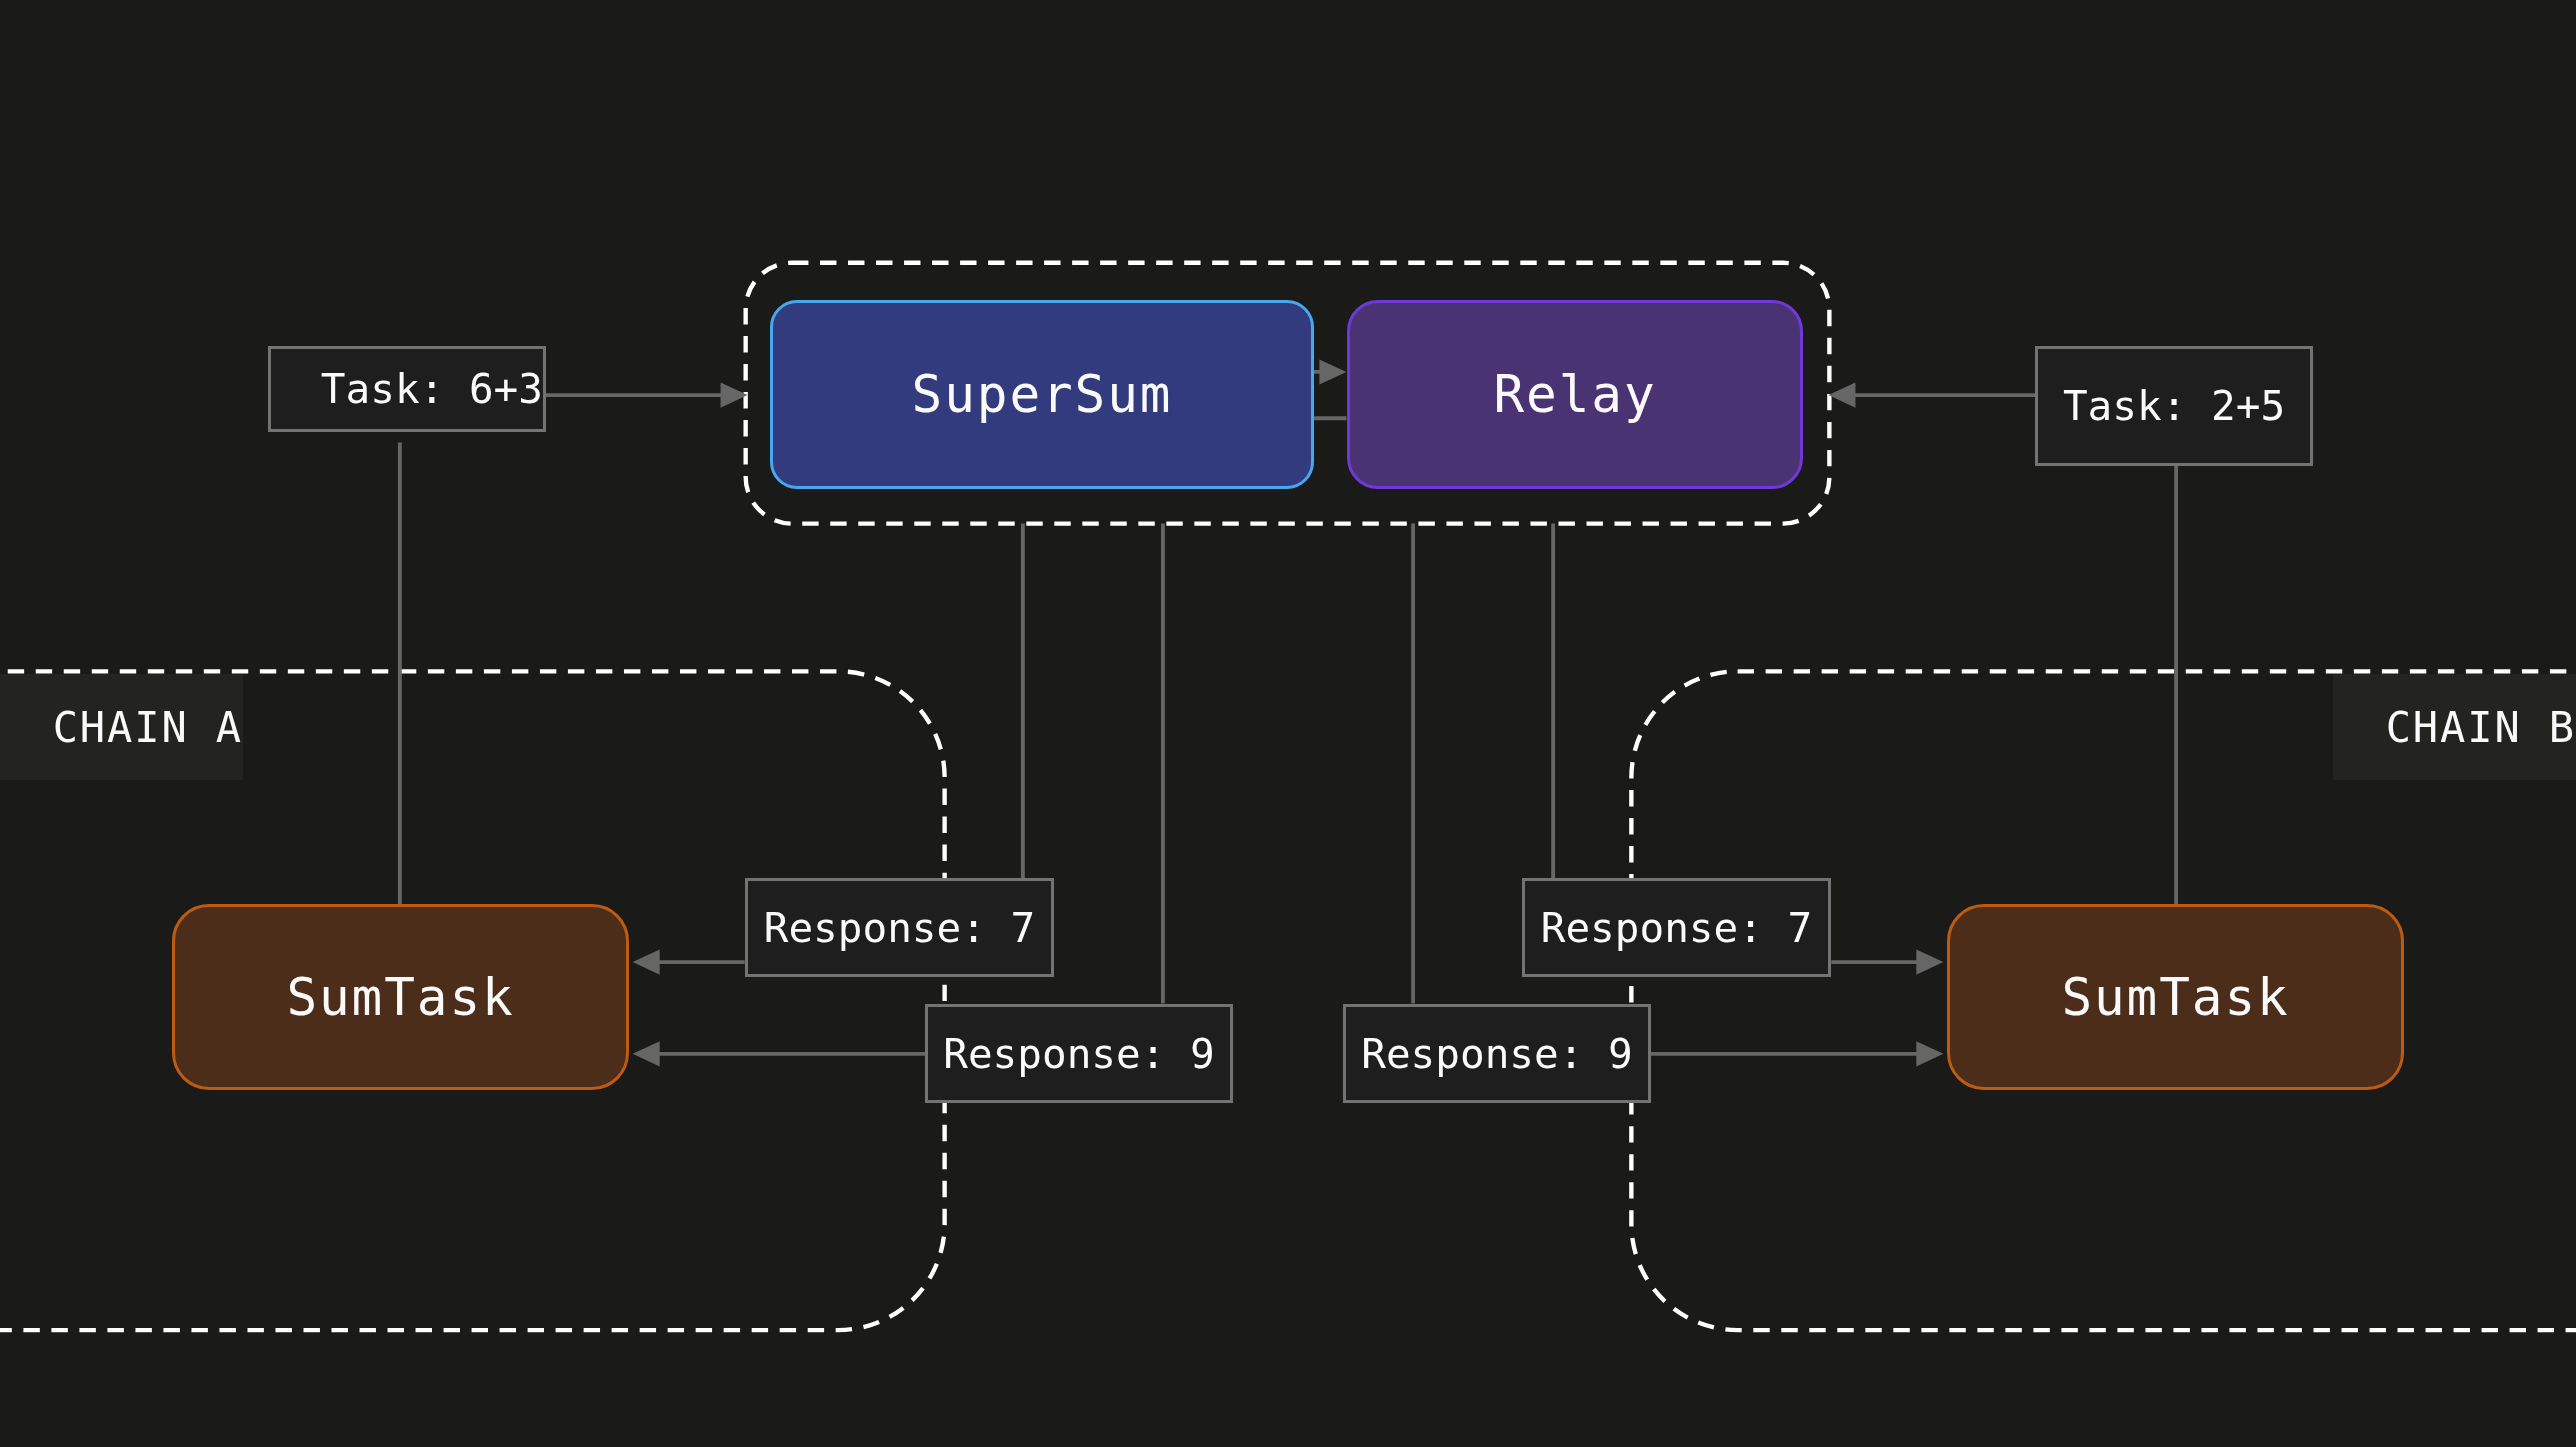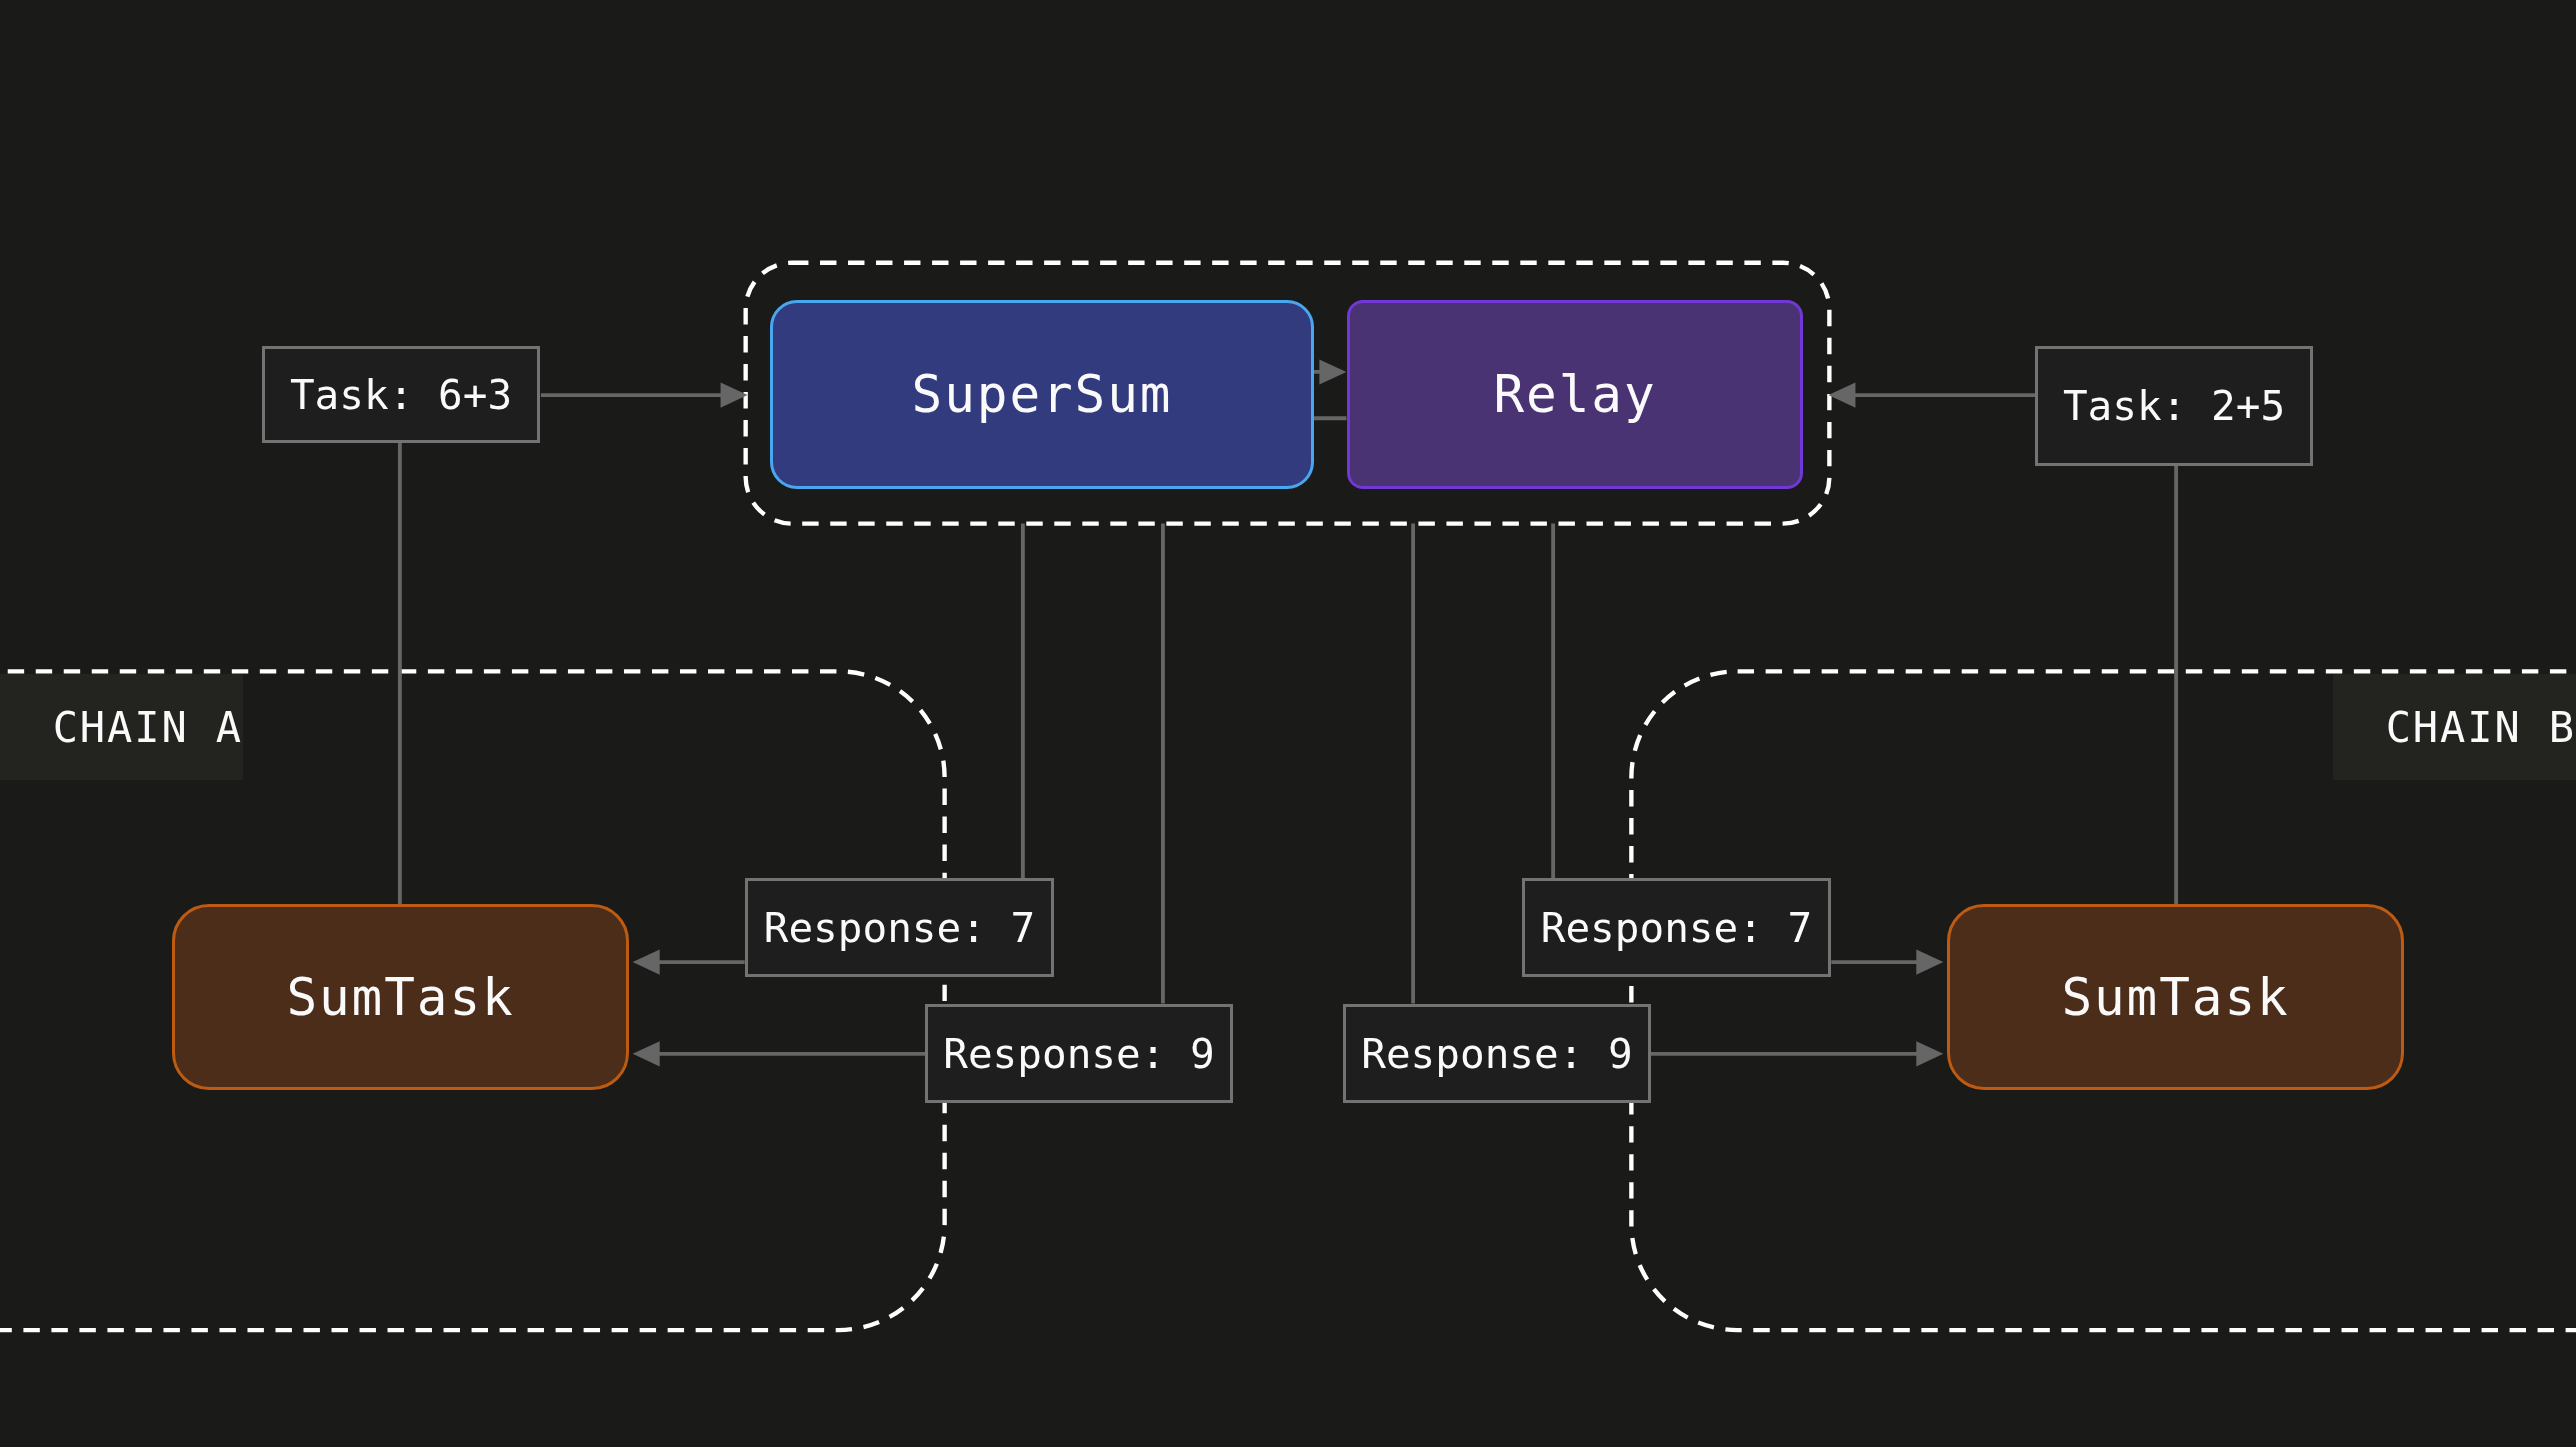--- a/index.html
+++ b/index.html
@@ -48,21 +48,21 @@
     white-space: nowrap;
   }
   .node-supersum {
     background: var(--c-supersum_fill, #323b7e);
     border: 3.9px solid var(--c-supersum_border, #49a7f0);
     border-radius: 27px;
   }
   .node-relay {
     background: var(--c-relay_fill, #4a3373);
     border: 3.9px solid var(--c-relay_border, #7138d8);
-    border-radius: 16px;
+    border-radius: 31px;
   }
   .node-sumtask {
     background: var(--c-sumtask_fill, #4b2d1a);
     border: 3.9px solid var(--c-sumtask_border, #bc5b11);
     border-radius: 37px;
   }
   .edge-label {
     position: absolute;
     box-sizing: border-box;
     display: flex;
@@ -126,21 +126,21 @@
     <polygon class="arrowhead" points="655,996 683,983 683,1009"></polygon>
     <path class="edge" d="M958 1091 L682 1091"></path>
     <polygon class="arrowhead" points="655,1091 683,1078 683,1104"></polygon>
 
     <path class="edge" d="M1896 996 L1985 996"></path>
     <polygon class="arrowhead" points="2012,996 1984,983 1984,1009"></polygon>
     <path class="edge" d="M1709 1091 L1985 1091"></path>
     <polygon class="arrowhead" points="2012,1091 1984,1078 1984,1104"></polygon>
   </svg>
 
-  <div class="edge-label" style="left:262px; top:346px; width:278px; height:97px;">
+  <div class="edge-label" style="left:268px; top:346px; width:278px; height:86px;justify-content:flex-end;">
     <span>Task: 6+3</span>
   </div>
   <div class="edge-label" style="left:2035px; top:346px; width:278px; height:120px;">
     <span>Task: 2+5</span>
   </div>
   <div class="edge-label" style="left:745px; top:878px; width:309px; height:99px;">
     <span>Response: 7</span>
   </div>
   <div class="edge-label" style="left:925px; top:1004px; width:308px; height:99px;">
     <span>Response: 9</span>

